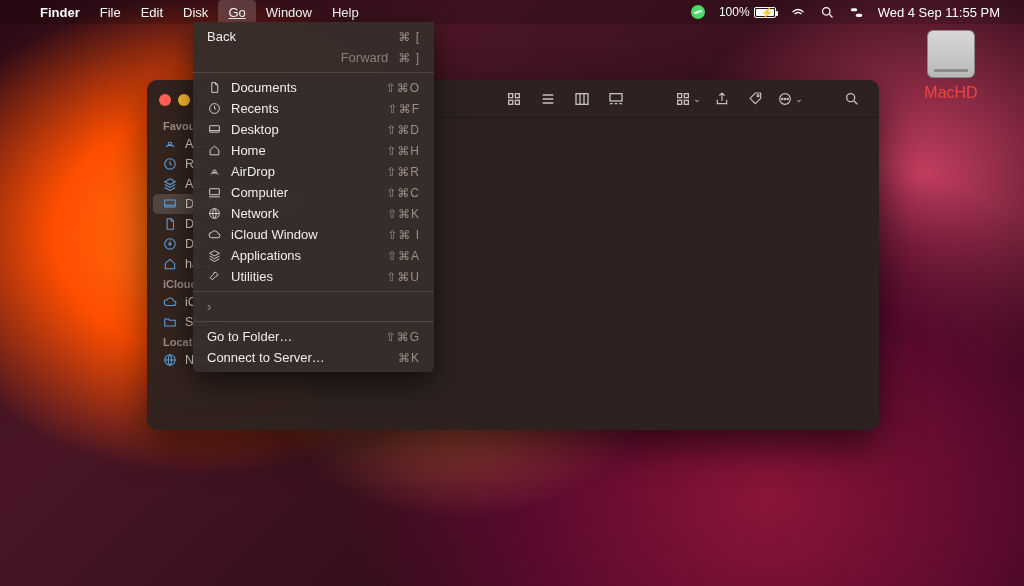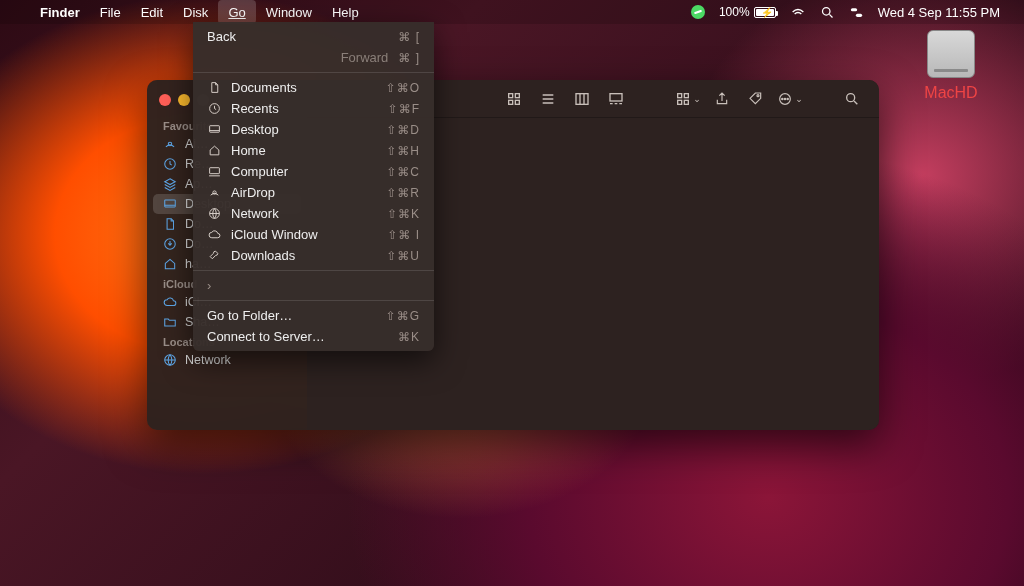--- a/index.html
+++ b/index.html
@@ -357,63 +357,72 @@
           <svg viewBox="0 0 24 24" fill="none" stroke="currentColor" stroke-width="1.8">
             <path d="M4 11l8-7 8 7v9H4z"></path>
           </svg>
         </span>
         <span class="mlabel">Home</span>
         <span class="mshort">⇧⌘H</span>
       </div>
       <div class="mrow">
         <span class="mic">
           <svg viewBox="0 0 24 24" fill="none" stroke="currentColor" stroke-width="1.8">
+            <circle cx="12" cy="12" r="3"></circle>
+            <path d="M5 17a9 9 0 0114 0M8 15a6 6 0 018 0"></path>
+          </svg>
+        </span>
+        <span class="mlabel">AirDrop</span>
+        <span class="mshort">⇧⌘R</span>
+      </div>
+      <div class="mrow">
+        <span class="mic">
+          <svg viewBox="0 0 24 24" fill="none" stroke="currentColor" stroke-width="1.8">
             <rect x="3" y="5" width="18" height="11" rx="1"></rect>
             <path d="M2 20h20"></path>
           </svg>
         </span>
         <span class="mlabel">Computer</span>
         <span class="mshort">⇧⌘C</span>
       </div>
       <div class="mrow">
         <span class="mic">
           <svg viewBox="0 0 24 24" fill="none" stroke="currentColor" stroke-width="1.8">
-            <circle cx="12" cy="12" r="3"></circle>
-            <path d="M5 17a9 9 0 0114 0M8 15a6 6 0 018 0"></path>
-          </svg>
-        </span>
-        <span class="mlabel">AirDrop</span>
-        <span class="mshort">⇧⌘R</span>
-      </div>
-      <div class="mrow">
-        <span class="mic">
-          <svg viewBox="0 0 24 24" fill="none" stroke="currentColor" stroke-width="1.8">
             <circle cx="12" cy="12" r="9"></circle>
             <path d="M3 12h18M12 3a14 14 0 010 18M12 3a14 14 0 000 18"></path>
           </svg>
         </span>
         <span class="mlabel">Network</span>
         <span class="mshort">⇧⌘K</span>
       </div>
       <div class="mrow">
         <span class="mic">
           <svg viewBox="0 0 24 24" fill="none" stroke="currentColor" stroke-width="1.8">
             <path d="M7 18a5 5 0 010-10 6 6 0 0111 2 4 4 0 010 8z"></path>
           </svg>
         </span>
         <span class="mlabel">iCloud Window</span>
         <span class="mshort">⇧⌘ I</span>
       </div>
       <div class="mrow">
         <span class="mic">
           <svg viewBox="0 0 24 24" fill="none" stroke="currentColor" stroke-width="1.8">
+            <path d="M12 3l9 5-9 5-9-5zM3 13l9 5 9-5M3 18l9 5 9-5" fill="none"></path>
+          </svg>
+        </span>
+        <span class="mlabel">Applications</span>
+        <span class="mshort">⇧⌘A</span>
+      </div>
+      <div class="mrow">
+        <span class="mic">
+          <svg viewBox="0 0 24 24" fill="none" stroke="currentColor" stroke-width="1.8">
             <path d="M14 4a4 4 0 00-4 4l-6 6 4 4 6-6a4 4 0 004-4z"></path>
           </svg>
         </span>
-        <span class="mlabel">Downloads</span>
+        <span class="mlabel">Utilities</span>
         <span class="mshort">⇧⌘U</span>
       </div>
     </div>
   <div class="msep"></div>
   <div class="mrow">
     <span class="msub">›</span>
   </div>
   <div class="msep"></div>
   <div class="mrow">
     <span class="mlabel">Go to Folder…</span>

